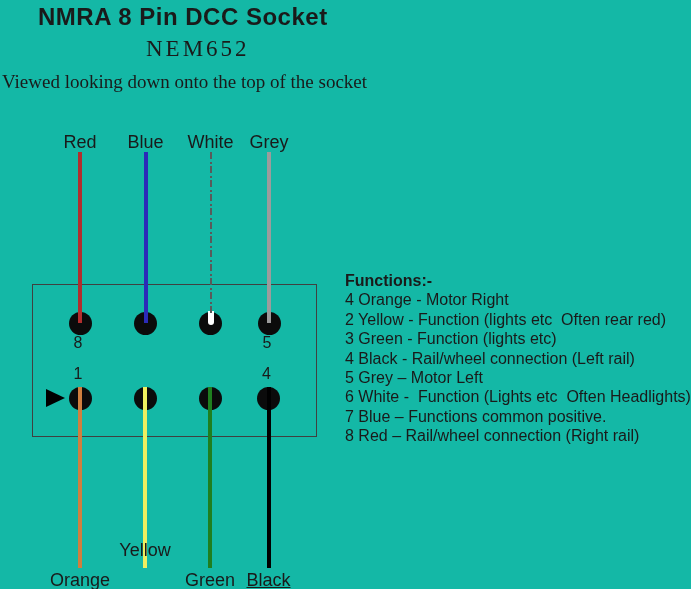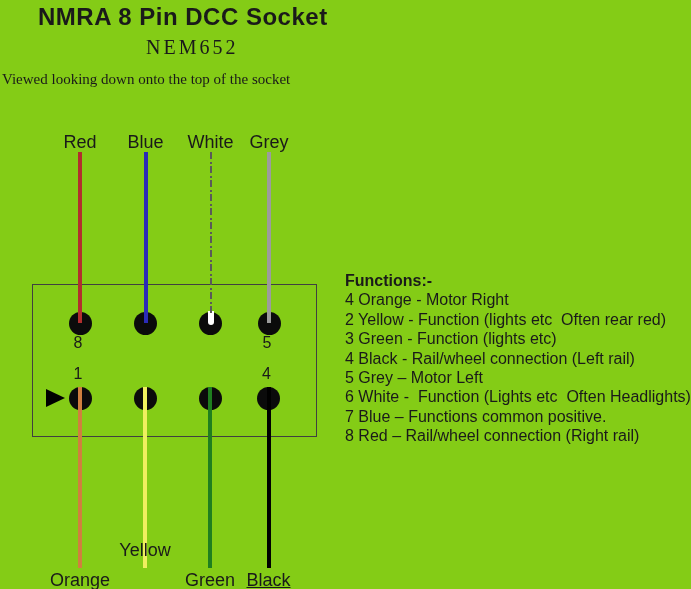--- a/index.html
+++ b/index.html
@@ -1,22 +1,22 @@
 <!DOCTYPE html>
 <html><head>
 <meta charset="utf-8">
 <style>
   html,body{margin:0;padding:0;background:#fff;}
   #diagram{
-    position:relative;width:691px;height:589px;background:#84cc16;
+    position:relative;width:691px;height:589px;background:#14b8a6;
     font-family:"Liberation Sans",sans-serif;color:#1a1a1a;overflow:hidden;
   }
   .title{position:absolute;left:38px;top:3px;font-size:24px;font-weight:bold;letter-spacing:.5px;}
-  .subtitle{position:absolute;left:146px;top:36px;font-family:"Liberation Serif",serif;font-size:20px;letter-spacing:3px;}
-  .view-note{position:absolute;left:2px;top:71px;font-family:"Liberation Serif",serif;font-size:15px;}
+  .subtitle{position:absolute;left:146px;top:36px;font-family:"Liberation Serif",serif;font-size:23px;letter-spacing:3px;}
+  .view-note{position:absolute;left:2px;top:71px;font-family:"Liberation Serif",serif;font-size:19px;}
   .socket-rect{position:absolute;left:32px;top:284px;width:283px;height:151px;border:1px solid #404040;z-index:0;}
   .triangle{position:absolute;left:46px;top:389px;width:0;height:0;
     border-top:9px solid transparent;border-bottom:9px solid transparent;border-left:19px solid #000;z-index:3;}
   #wires-layer{position:absolute;left:0;top:0;width:100%;height:100%;}
   .wire{position:absolute;width:4px;z-index:2;}
   .wire.dashed{width:2px;background:repeating-linear-gradient(to bottom,#5a5a5a 0 7px,transparent 7px 10px,#5a5a5a 10px 12px,transparent 12px 14px);}
   .pin{position:absolute;width:23px;height:23px;border-radius:50%;background:#0b0b0b;z-index:1;}
   .pin-slot{position:absolute;left:50%;transform:translateX(-50%);top:-1px;width:6px;height:14px;background:#fff;border-radius:0 0 3px 3px;z-index:4;}
   .wire-label{position:absolute;width:80px;text-align:center;font-size:18px;z-index:3;}
   .pin-num{position:absolute;width:34px;text-align:center;font-size:16px;z-index:3;}

